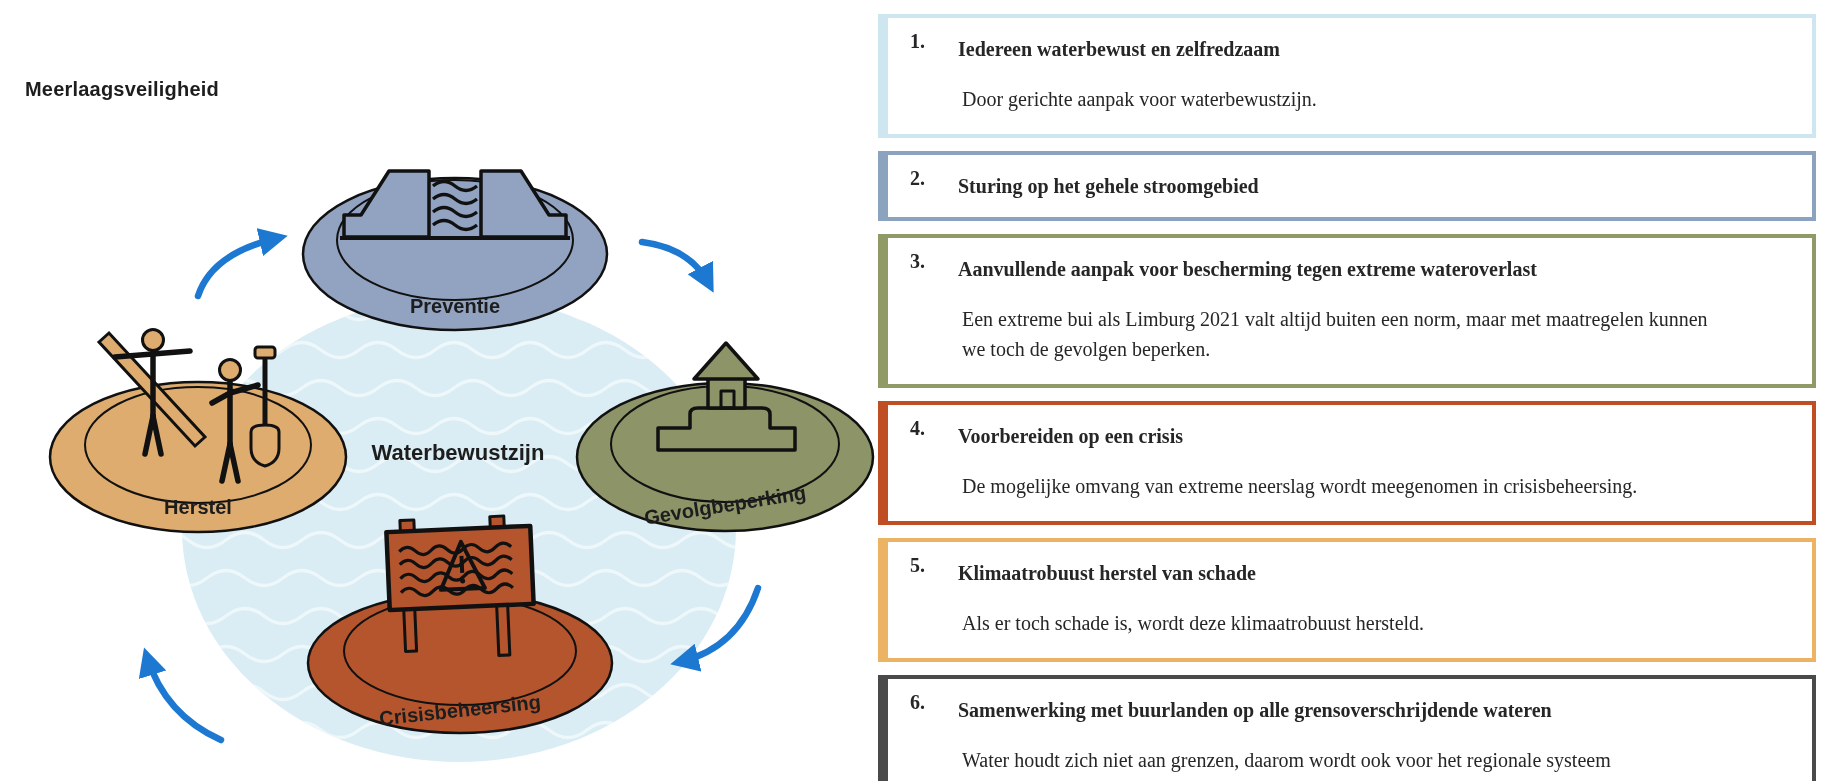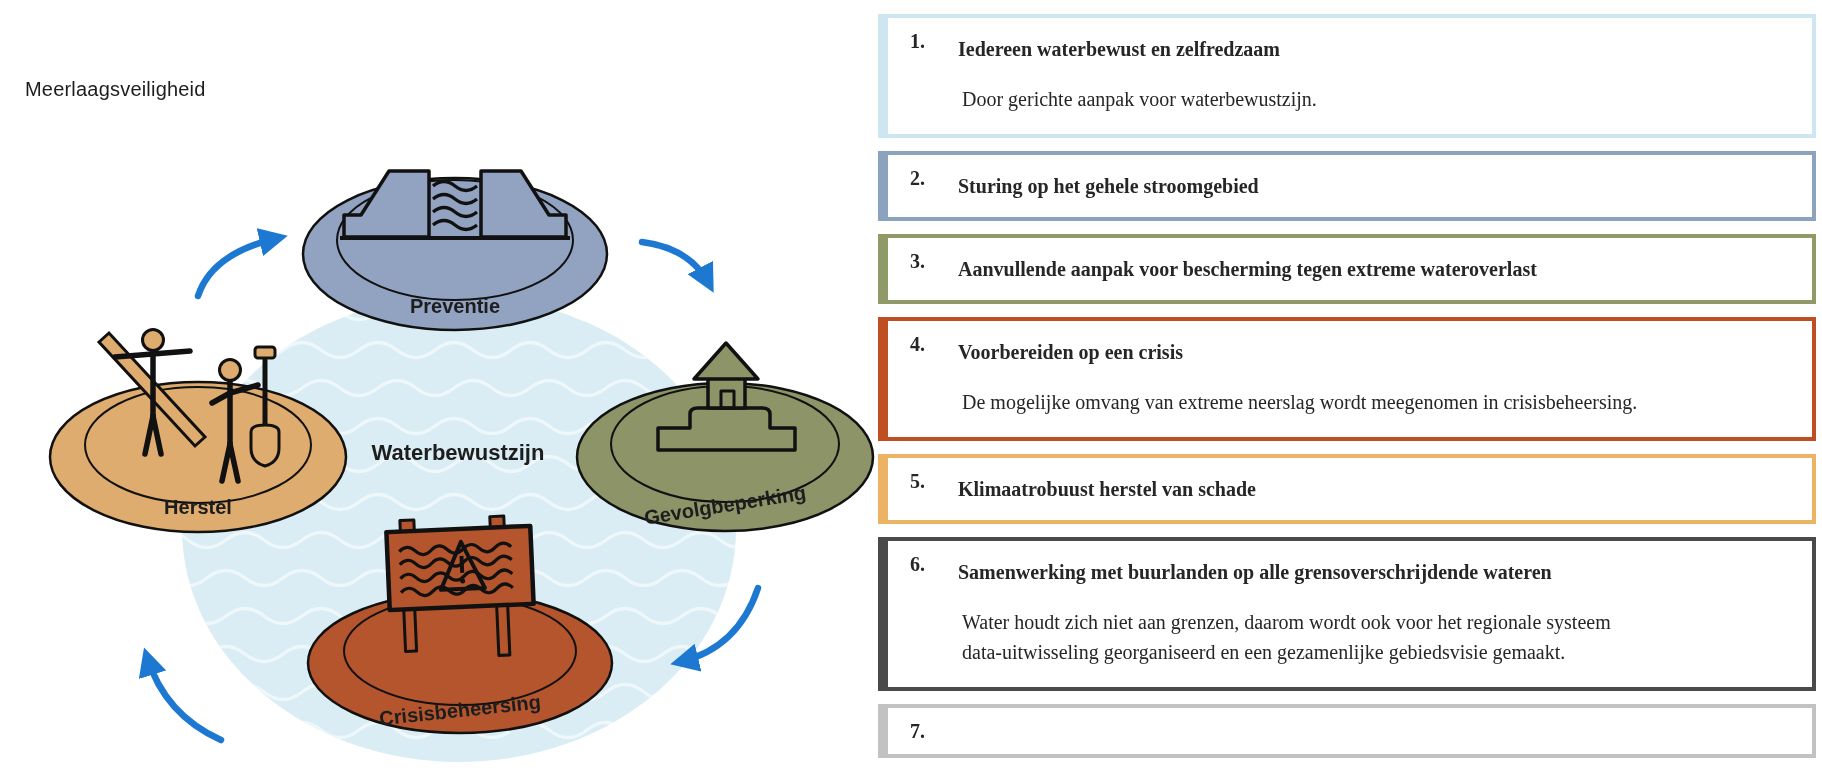--- a/index.html
+++ b/index.html
@@ -1,19 +1,19 @@
 <!DOCTYPE html>
 <html><head>
 <meta charset="utf-8">
 <style>
   html,body{margin:0;padding:0;}
   .stage{position:relative;width:1822px;height:781px;background:#ffffff;overflow:hidden;
          font-family:"Liberation Sans",sans-serif;}
   
-  .diagram-title{position:absolute;left:25px;top:78px;font-size:20px;font-weight:normal;
+  .diagram-title{position:absolute;left:25px;top:78px;font-size:20px;font-weight:bold;
                  color:#1d1d1d;letter-spacing:0.2px;}
   .diagram-svg{position:absolute;left:0;top:0;}
   svg text{font-family:"Liberation Sans",sans-serif;}
   .island-label{font-size:20px;font-weight:bold;fill:#1d1d1d;}
   .center-label{font-size:22px;font-weight:bold;fill:#1d1d1d;}
   
   .panel{position:absolute;left:878px;top:14px;width:938px;}
   .card{box-sizing:border-box;background:#ffffff;border:4px solid #999;border-left-width:10px;
         margin-bottom:13px;padding:8px 14px 8px 22px;display:grid;
         grid-template-columns:40px 1fr;
@@ -153,31 +153,34 @@
     </section>
 
     <section class="card" style="border-color: rgb(140, 163, 192);">
       <span class="num">2.</span>
       <h3>Sturing op het gehele stroomgebied</h3>
     </section>
 
     <section class="card" style="border-color: rgb(144, 154, 103);">
       <span class="num">3.</span>
       <h3>Aanvullende aanpak voor bescherming tegen extreme wateroverlast</h3>
+      <p>Een extreme bui als Limburg 2021 valt altijd buiten een norm, maar met maatregelen kunnen
+we toch de gevolgen beperken.</p>
     </section>
 
     <section class="card" style="border-color: rgb(191, 78, 34);">
       <span class="num">4.</span>
       <h3>Voorbereiden op een crisis</h3>
       <p>De mogelijke omvang van extreme neerslag wordt meegenomen in crisisbeheersing.</p>
     </section>
 
     <section class="card" style="border-color: rgb(236, 179, 101);">
       <span class="num">5.</span>
       <h3>Klimaatrobuust herstel van schade</h3>
+      <p>Als er toch schade is, wordt deze klimaatrobuust hersteld.</p>
     </section>
 
     <section class="card" style="border-color: rgb(74, 74, 74);">
       <span class="num">6.</span>
       <h3>Samenwerking met buurlanden op alle grensoverschrijdende wateren</h3>
       <p>Water houdt zich niet aan grenzen, daarom wordt ook voor het regionale systeem
 data-uitwisseling georganiseerd en een gezamenlijke gebiedsvisie gemaakt.</p>
     </section>
 
     <section class="card" style="border-color: rgb(194, 194, 194);">

